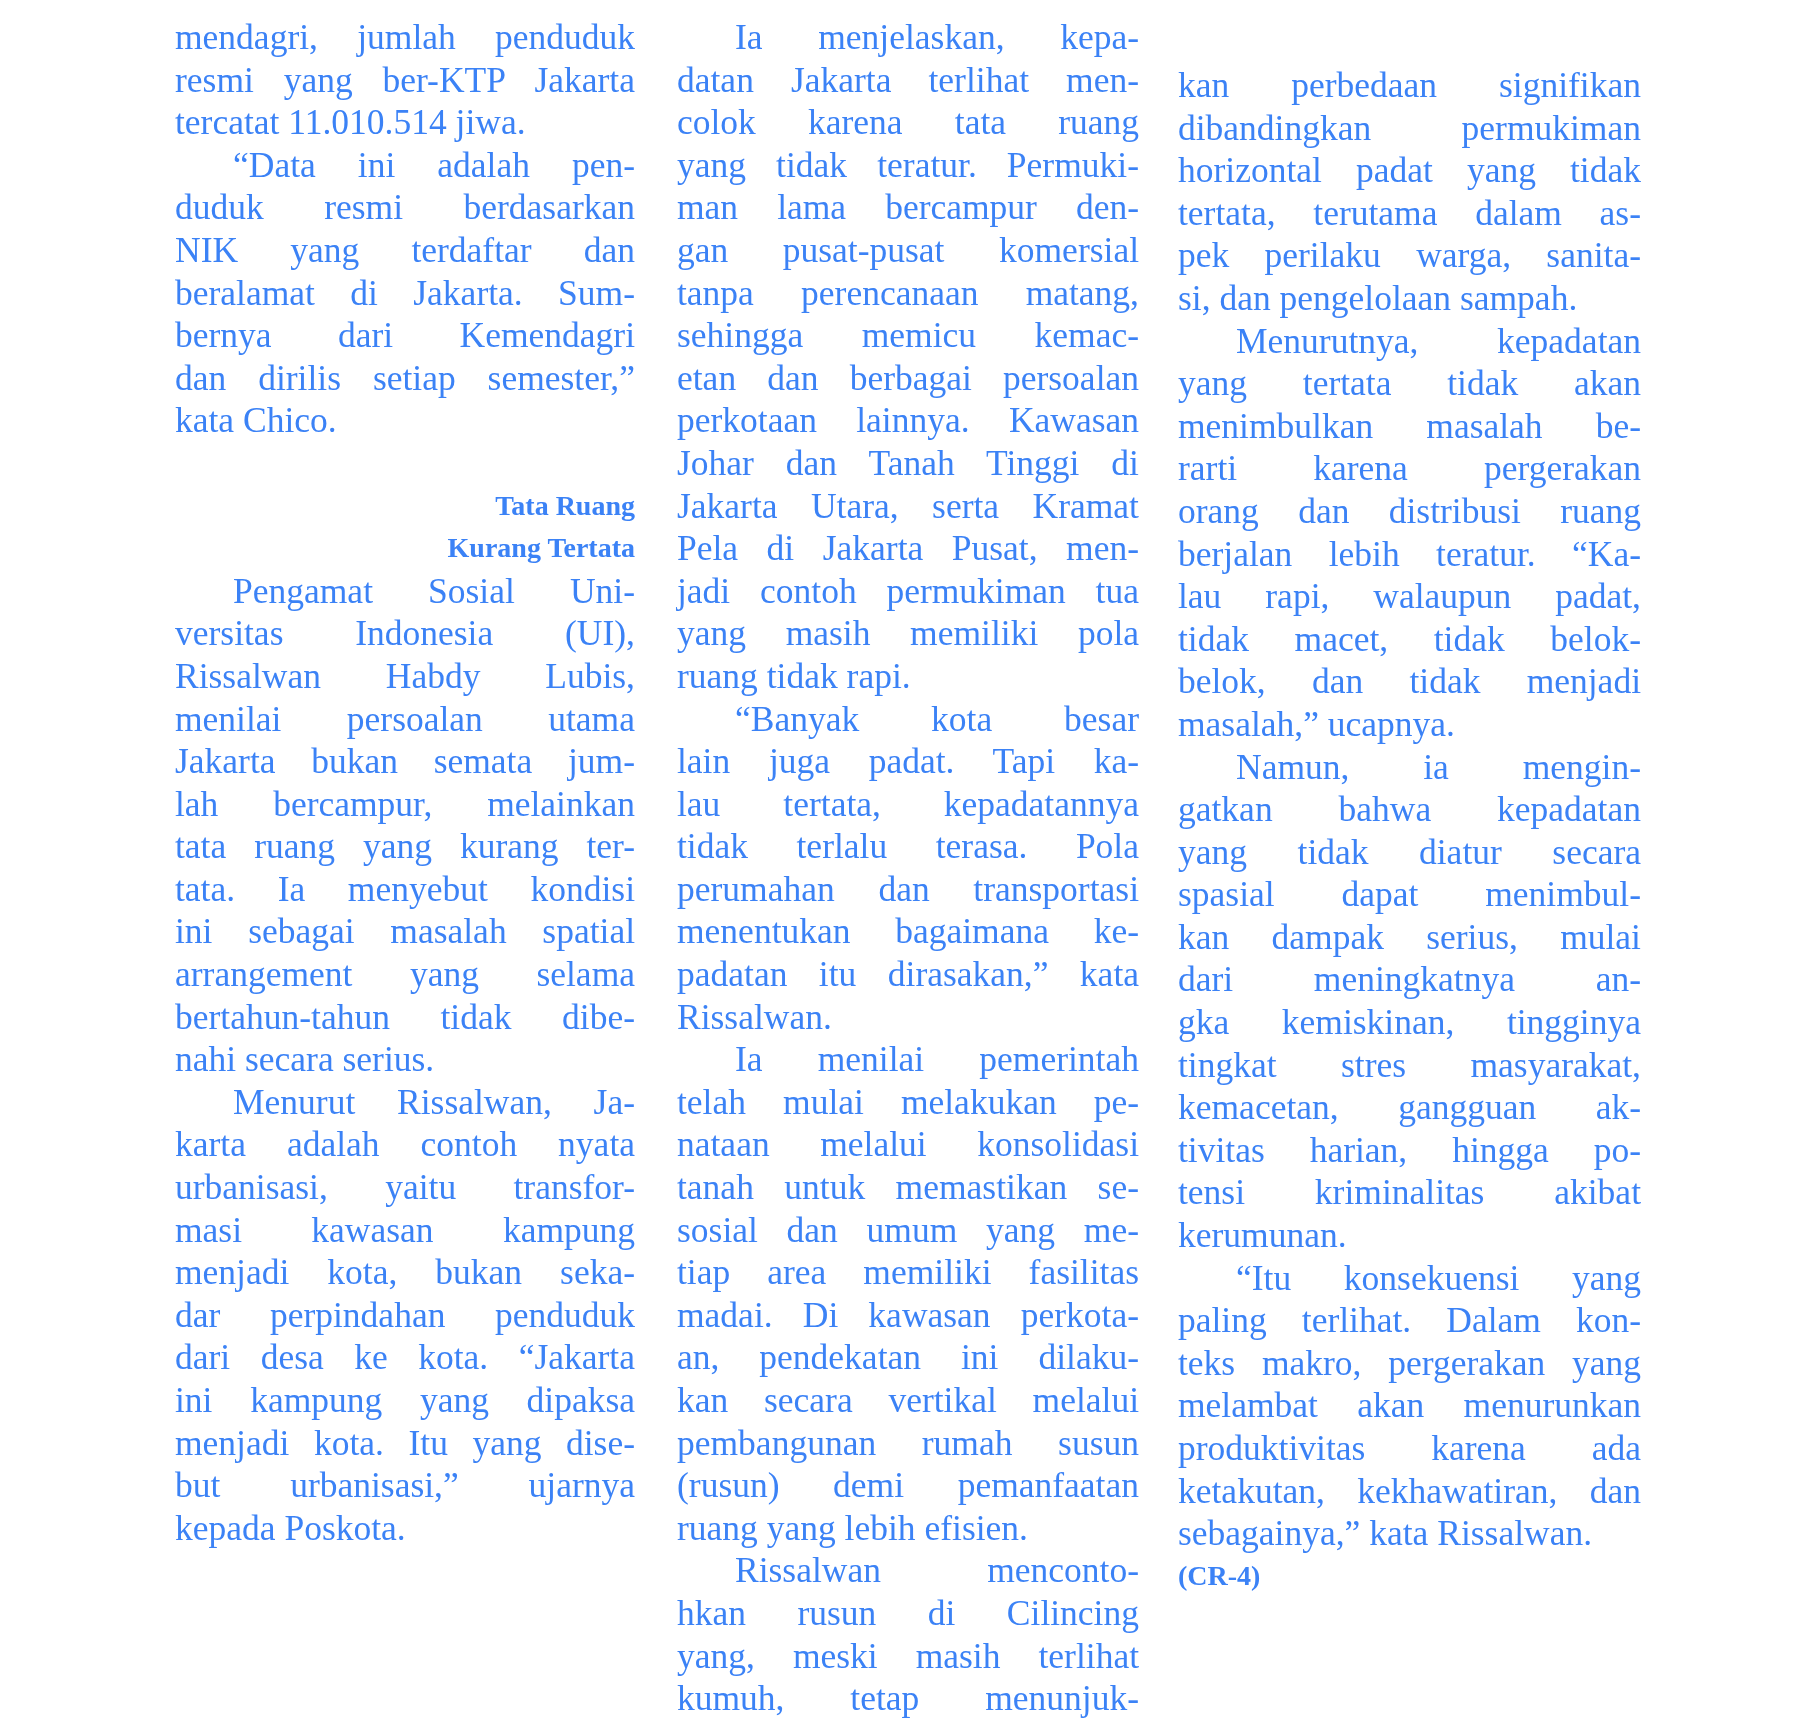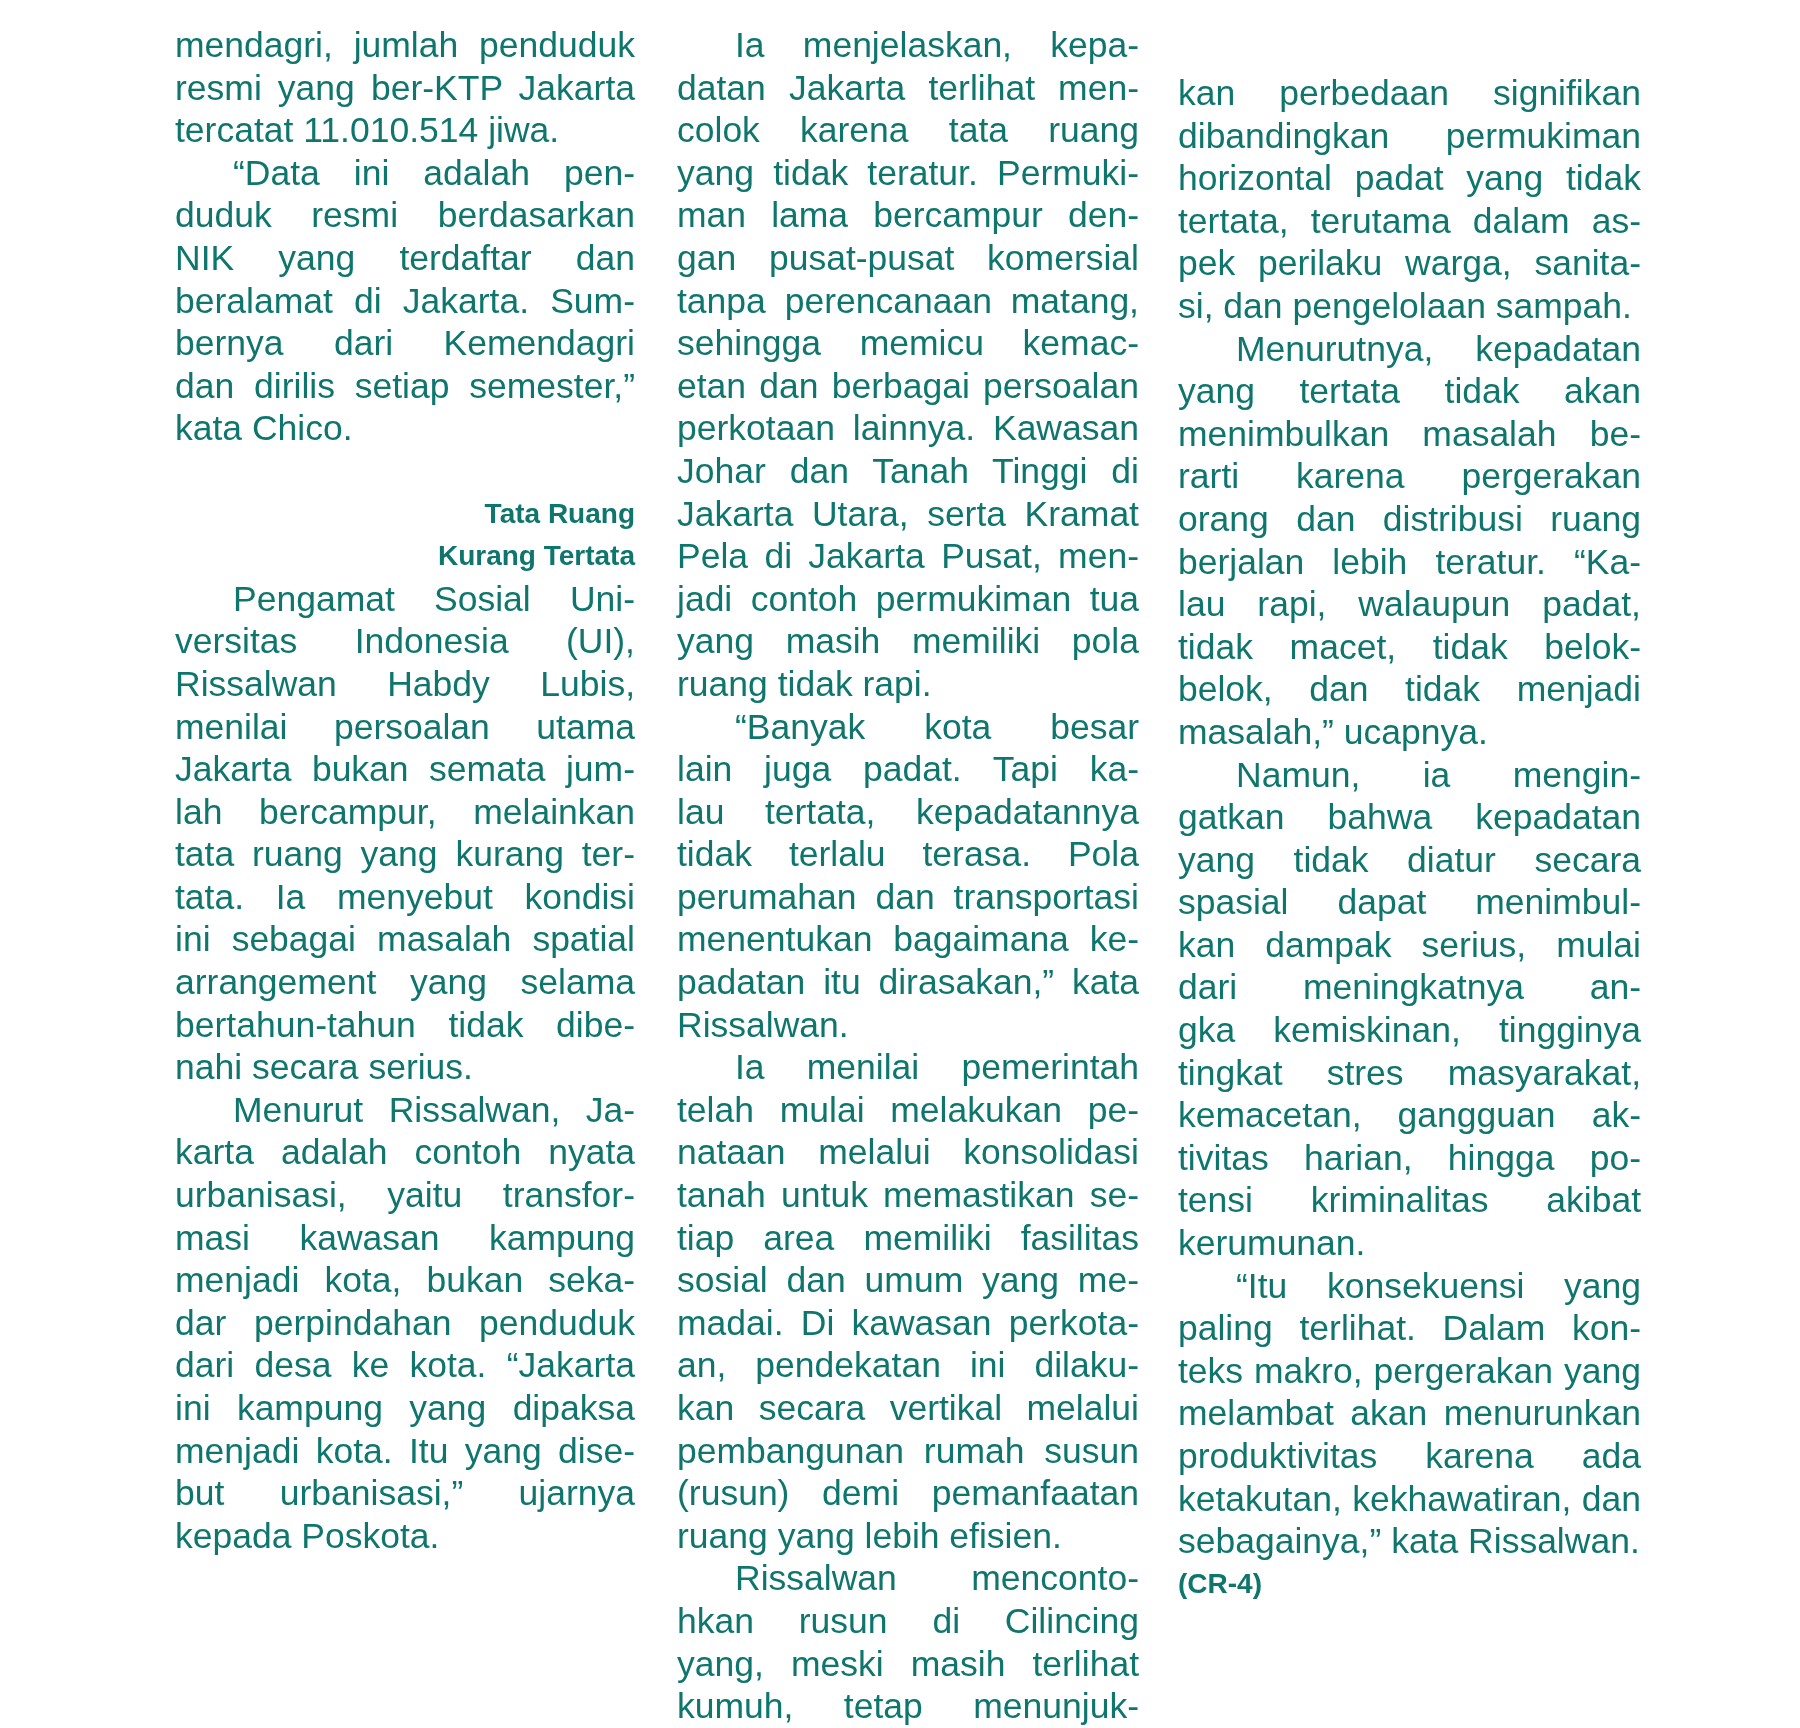--- a/index.html
+++ b/index.html
@@ -1,21 +1,21 @@
 <!DOCTYPE html>
 <html><head>
 <meta charset="utf-8">
 <style>
   html, body { margin:0; padding:0; background:#ffffff; }
   body { width:1800px; height:1728px; position:relative; overflow:hidden; }
   .page { position:absolute; left:0; top:0; width:1800px; height:1728px; background:#fff; }
   .col {
-    position:absolute; top:24px;
-    font-family:Liberation Sans, sans-serif;
-    font-size:35.5px; line-height:42.6px; color:#0f766e;
+    position:absolute; top:16px;
+    font-family:Liberation Serif, serif;
+    font-size:35.5px; line-height:42.6px; color:#3b82f6;
   }
   .col-left { left:175px; width:460px; }
   .col-mid { left:677px; width:462px; }
   .col-right { left:1178px; width:463px;margin-top:48px; }
   .line {
     display:block; white-space:nowrap; height:42.6px;
     text-align:justify; text-align-last:justify;
   }
   .line.last { text-align-last:left; }
   .line.indent { padding-left:58px; }
@@ -107,22 +107,22 @@
       <span class="line">perumahan dan transportasi</span>
       <span class="line">menentukan bagaimana ke-</span>
       <span class="line">padatan itu dirasakan,” kata</span>
       <span class="line last">Rissalwan.</span>
     </div>
     <div>
       <span class="line indent">Ia menilai pemerintah</span>
       <span class="line">telah mulai melakukan pe-</span>
       <span class="line">nataan melalui konsolidasi</span>
       <span class="line">tanah untuk memastikan se-</span>
+      <span class="line">sosial dan umum yang me-</span>
       <span class="line">tiap area memiliki fasilitas</span>
-      <span class="line">sosial dan umum yang me-</span>
       <span class="line">madai. Di kawasan perkota-</span>
       <span class="line">an, pendekatan ini dilaku-</span>
       <span class="line">kan secara vertikal melalui</span>
       <span class="line">pembangunan rumah susun</span>
       <span class="line">(rusun) demi pemanfaatan</span>
       <span class="line last">ruang yang lebih efisien.</span>
     </div>
     <div>
       <span class="line indent">Rissalwan menconto-</span>
       <span class="line">hkan rusun di Cilincing</span>

